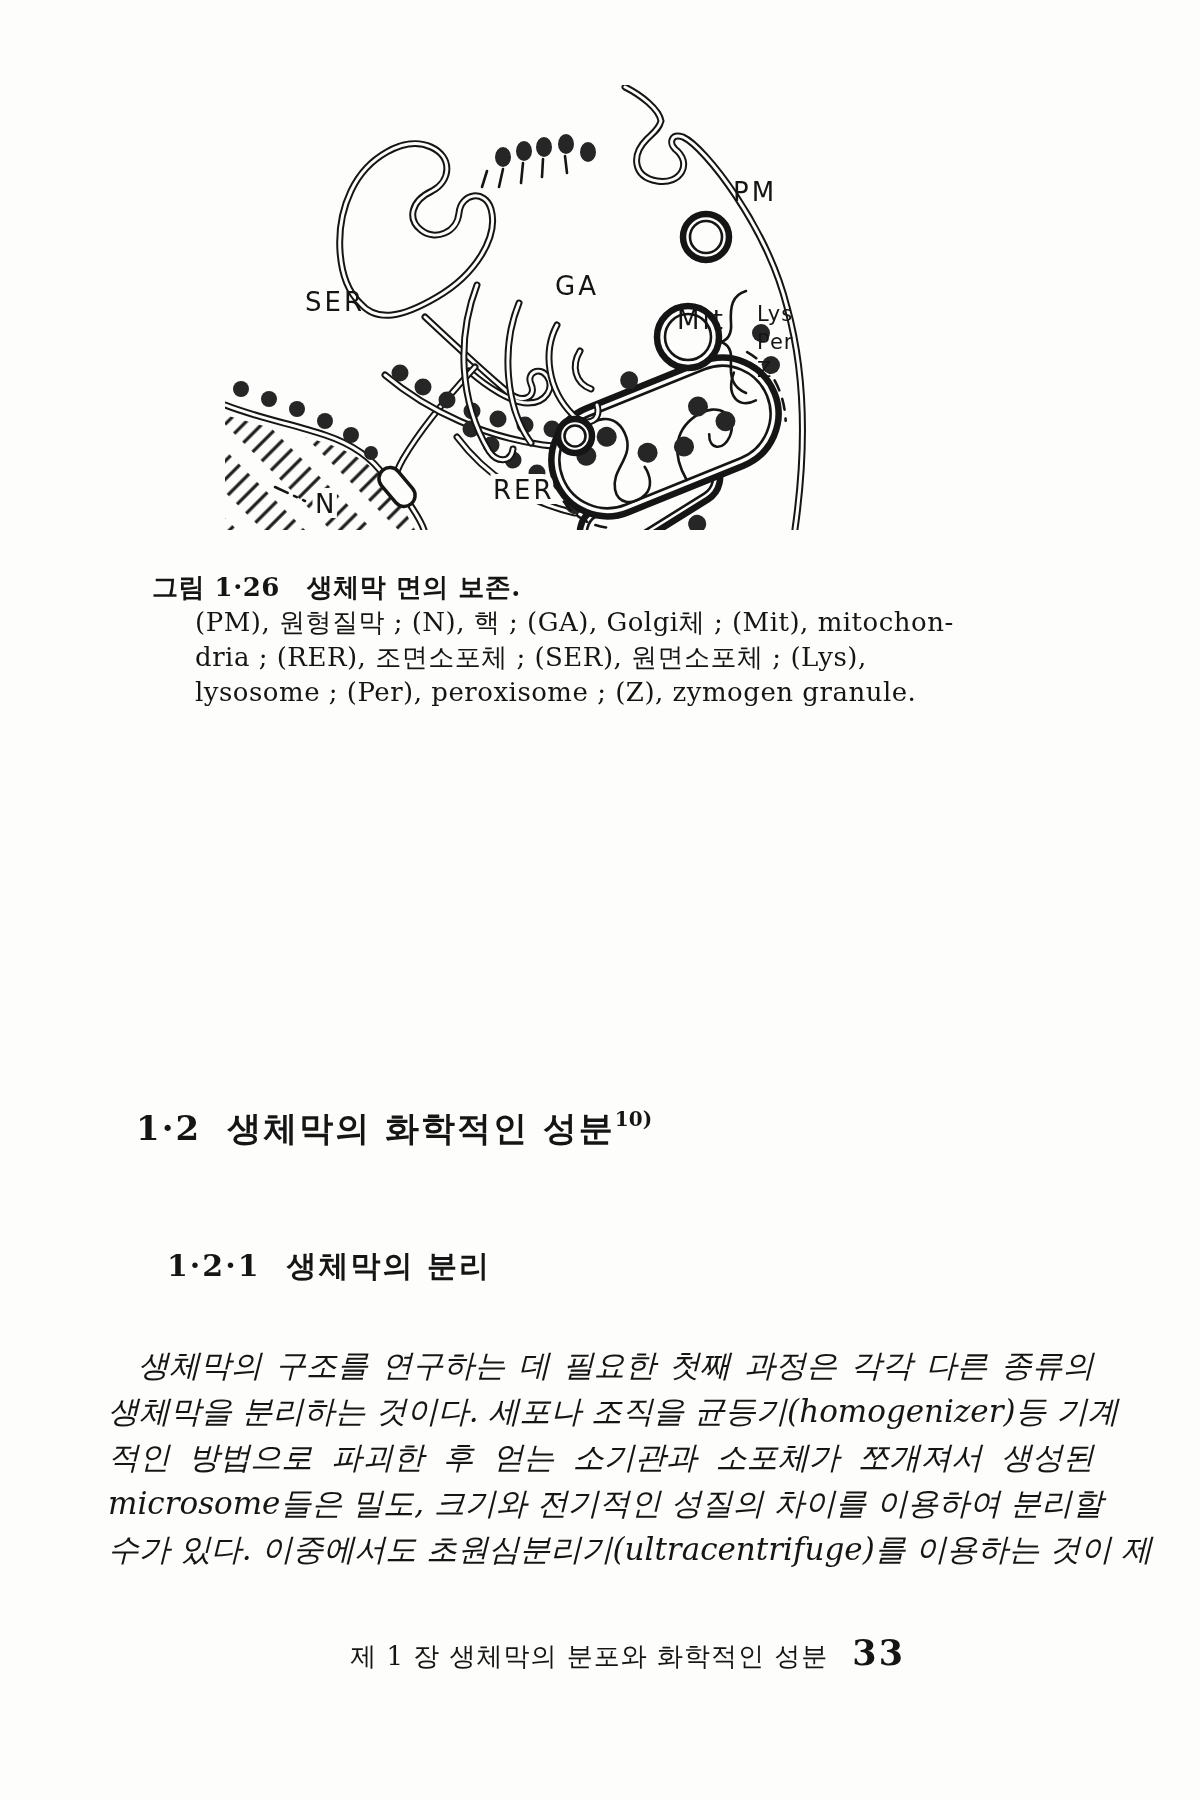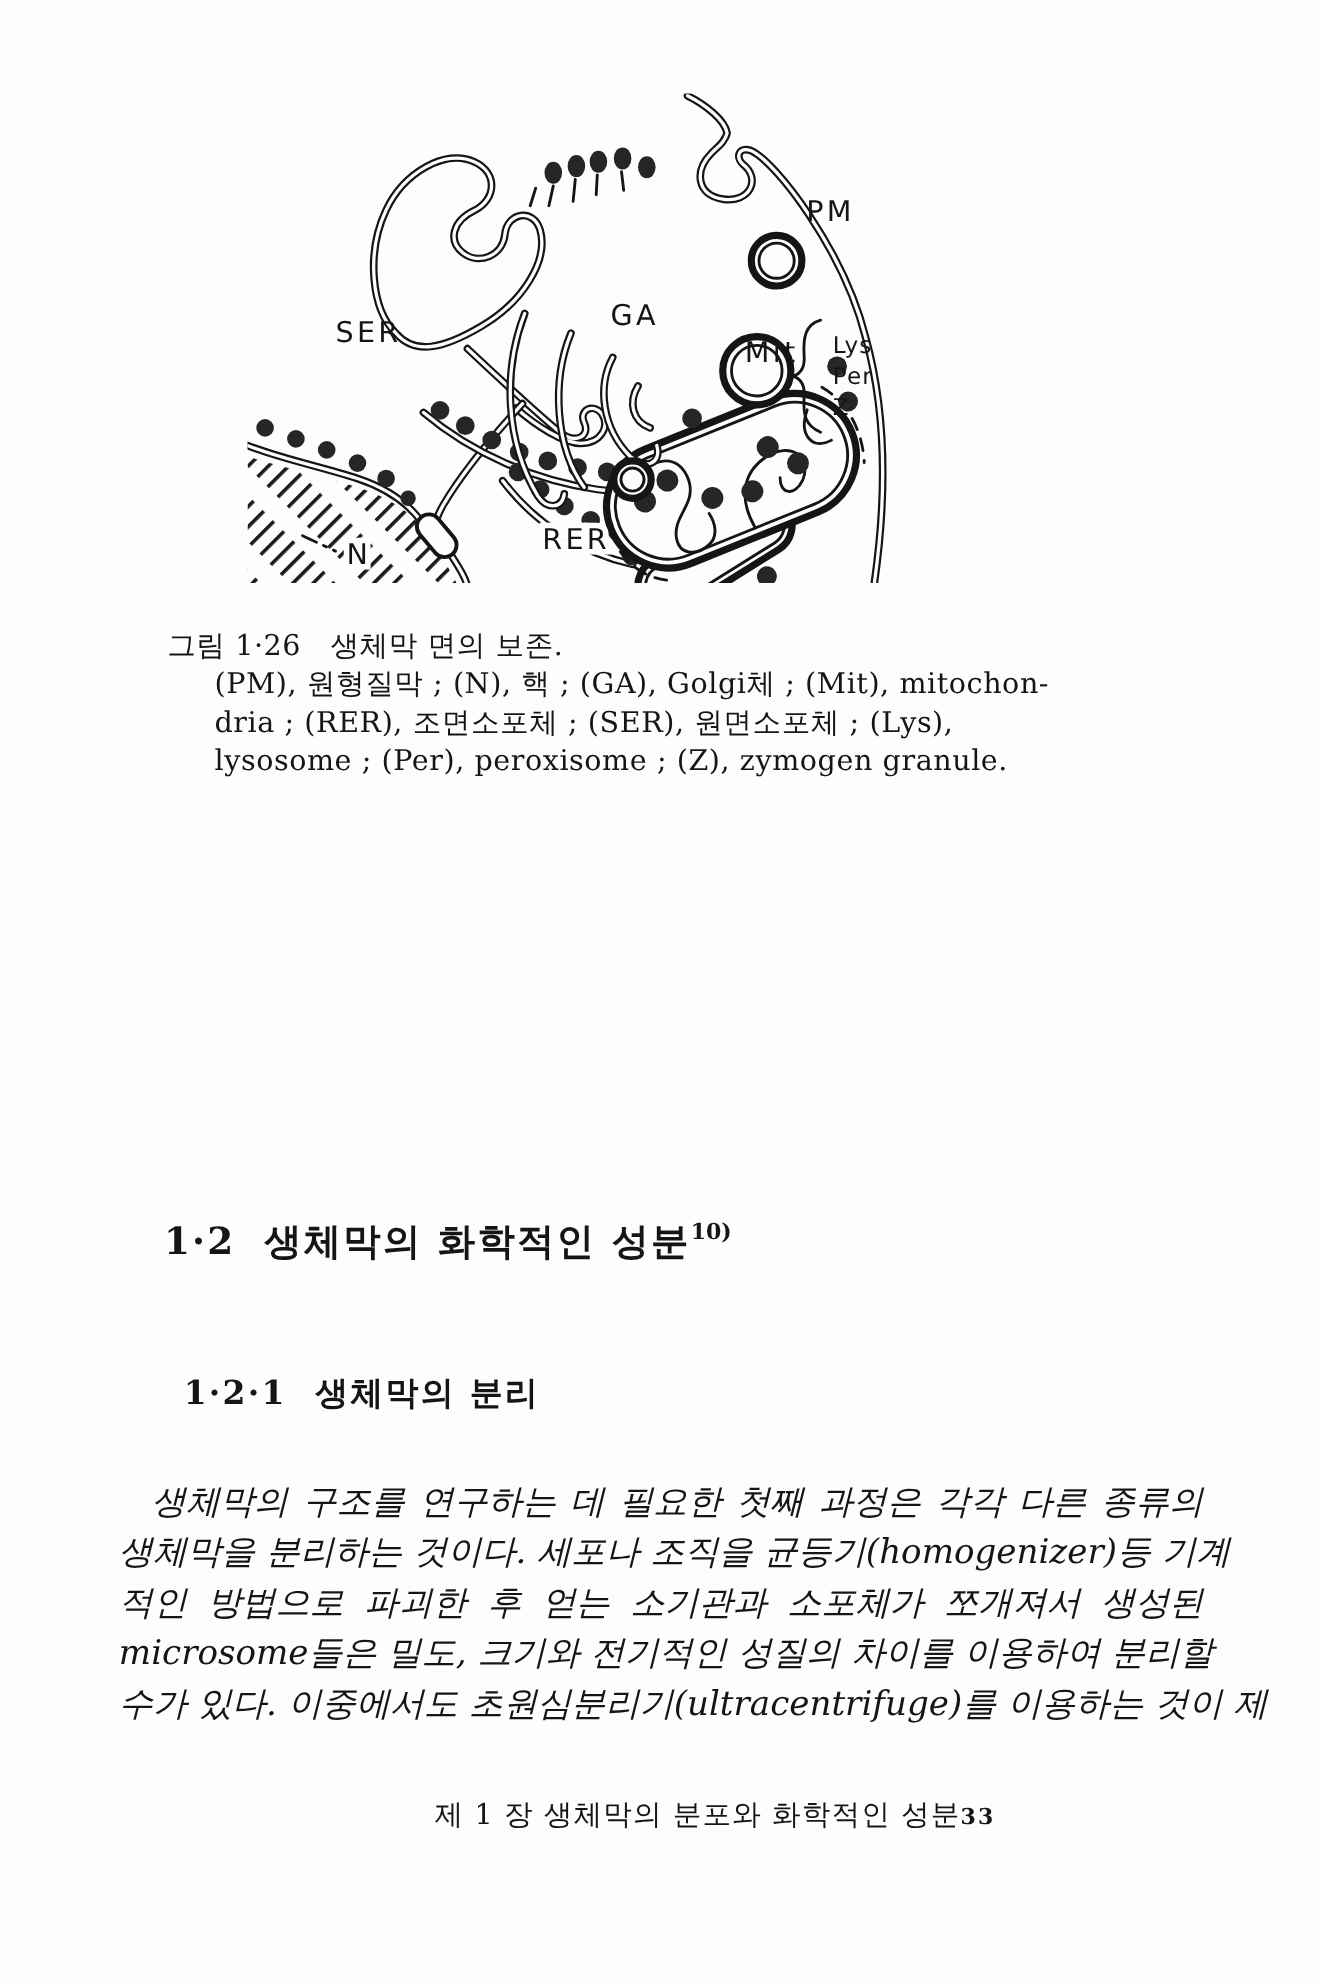--- a/index.html
+++ b/index.html
@@ -14,38 +14,38 @@
   .m2{fill:none;stroke:#fdfdfb;stroke-width:3;stroke-linecap:round;}
   .thin{fill:none;stroke:#151515;stroke-width:2.6;stroke-linecap:round;}
   .mf1{fill:#fdfdfb;stroke:#151515;stroke-width:6.5;}
   .blob{fill:#262626;stroke:none;}
   .lbl{font-family:"DejaVu Sans","Liberation Sans",sans-serif;font-size:26px;letter-spacing:3px;fill:#151515;}
   .lblsm{font-family:"DejaVu Sans","Liberation Sans",sans-serif;font-size:21px;letter-spacing:1px;fill:#151515;}
   .halo{stroke:#fdfdfb;stroke-width:10;paint-order:stroke;}
   
   .caption{ position:absolute; left:152px; top:570px; width:810px;
     font-size:26px; line-height:35px; letter-spacing:.5px;}
-  .caption .head{font-weight:400;}
+  .caption .head{font-weight:700;}
   .caption .cl{padding-left:43px;}
   
   .para{ position:absolute; left:108px; width:986px; font-size:31px; }
   .para .line{ line-height:46px; height:46px; text-align:justify; text-align-last:justify; white-space:nowrap;}
   .para .line.endline{ text-align-last:left; }
   .para .line.indent{ text-indent:30px; }
   #p1{ top:788px; }
   #p2{ top:1342px;font-style:italic; }
   
-  .sec{ position:absolute; left:149px; top:1106px; font-size:34px; font-weight:600; letter-spacing:2px;}
+  .sec{ position:absolute; left:136px; top:1106px; font-size:34px; font-weight:600; letter-spacing:2px;}
   .sec sup{ font-size:20px; font-weight:600; vertical-align:14px; letter-spacing:0;}
   .subsec{ position:absolute; left:145px; top:1246px; font-size:30px; font-weight:700; letter-spacing:2px;margin-left:22px;}
   .num{ margin-right:26px; }
   
   .footer{ position:absolute; left:110px; top:1632px; width:795px;
     text-align:right; font-size:26px; letter-spacing:1px;}
-  .footer .pn{ font-size:20px; font-weight:700; letter-spacing:2px;}
+  .footer .pn{ font-size:35px; font-weight:700; margin-left:24px; letter-spacing:2px;}
 </style>
 </head>
 <body>
 
 <div class="page">
 
   <svg class="fig" viewBox="0 0 610 445">
     <defs>
       <pattern id="hatch" width="48" height="13" patternUnits="userSpaceOnUse" patternTransform="rotate(-45)">
         <line x1="0" y1="6" x2="48" y2="6" stroke="#1a1a1a" stroke-width="3.2" stroke-dasharray="30 18"></line>

